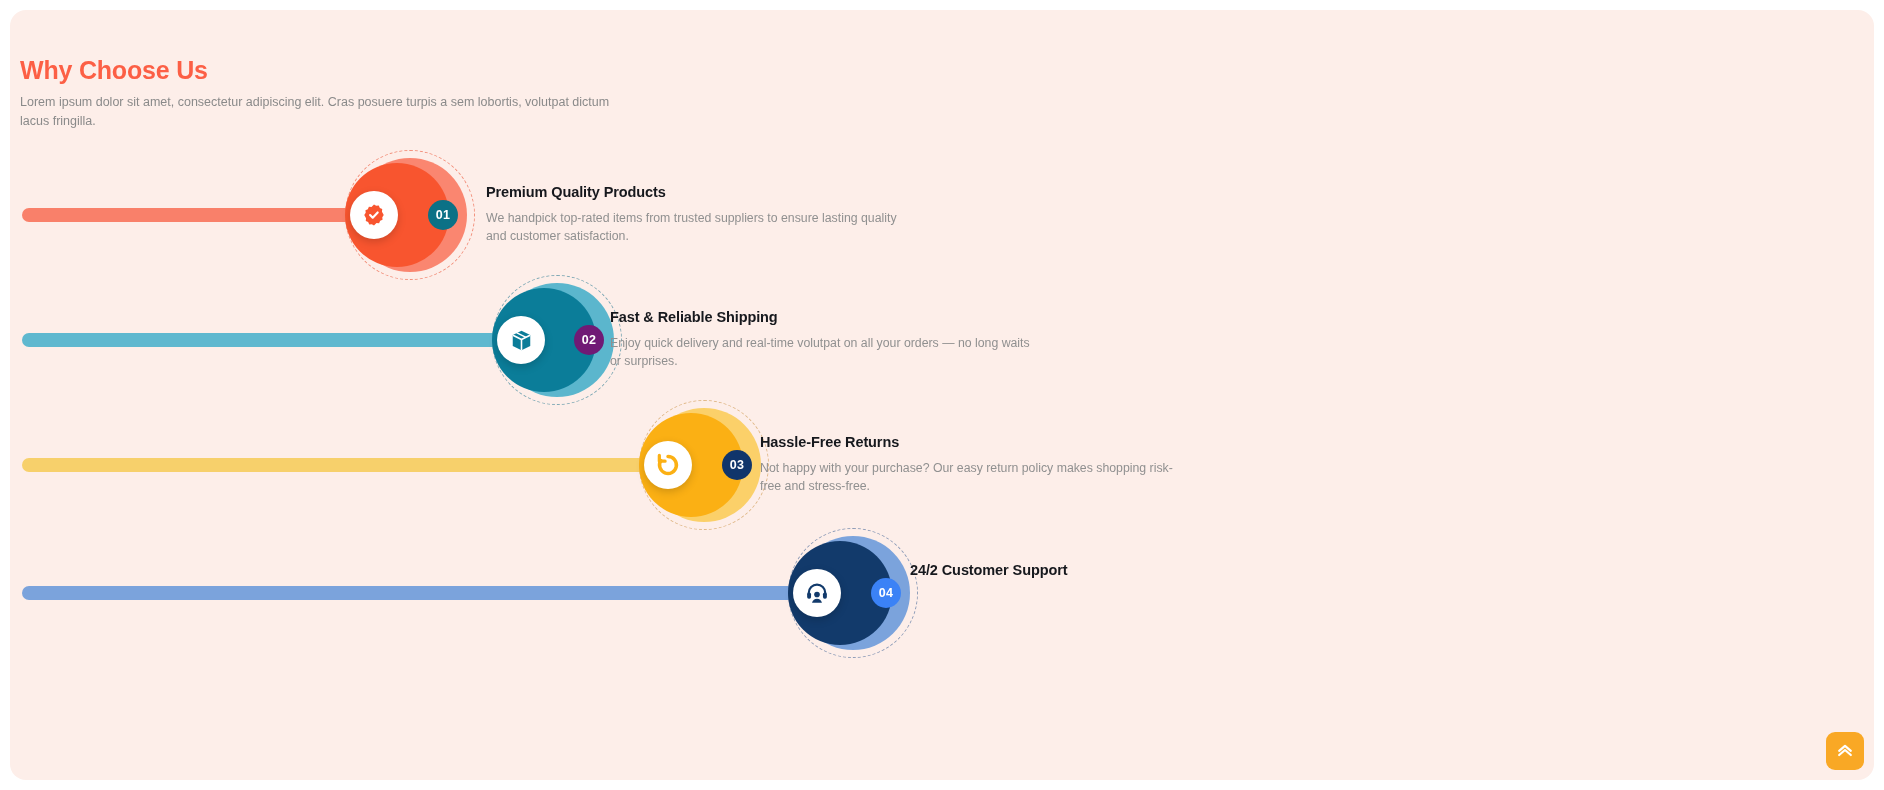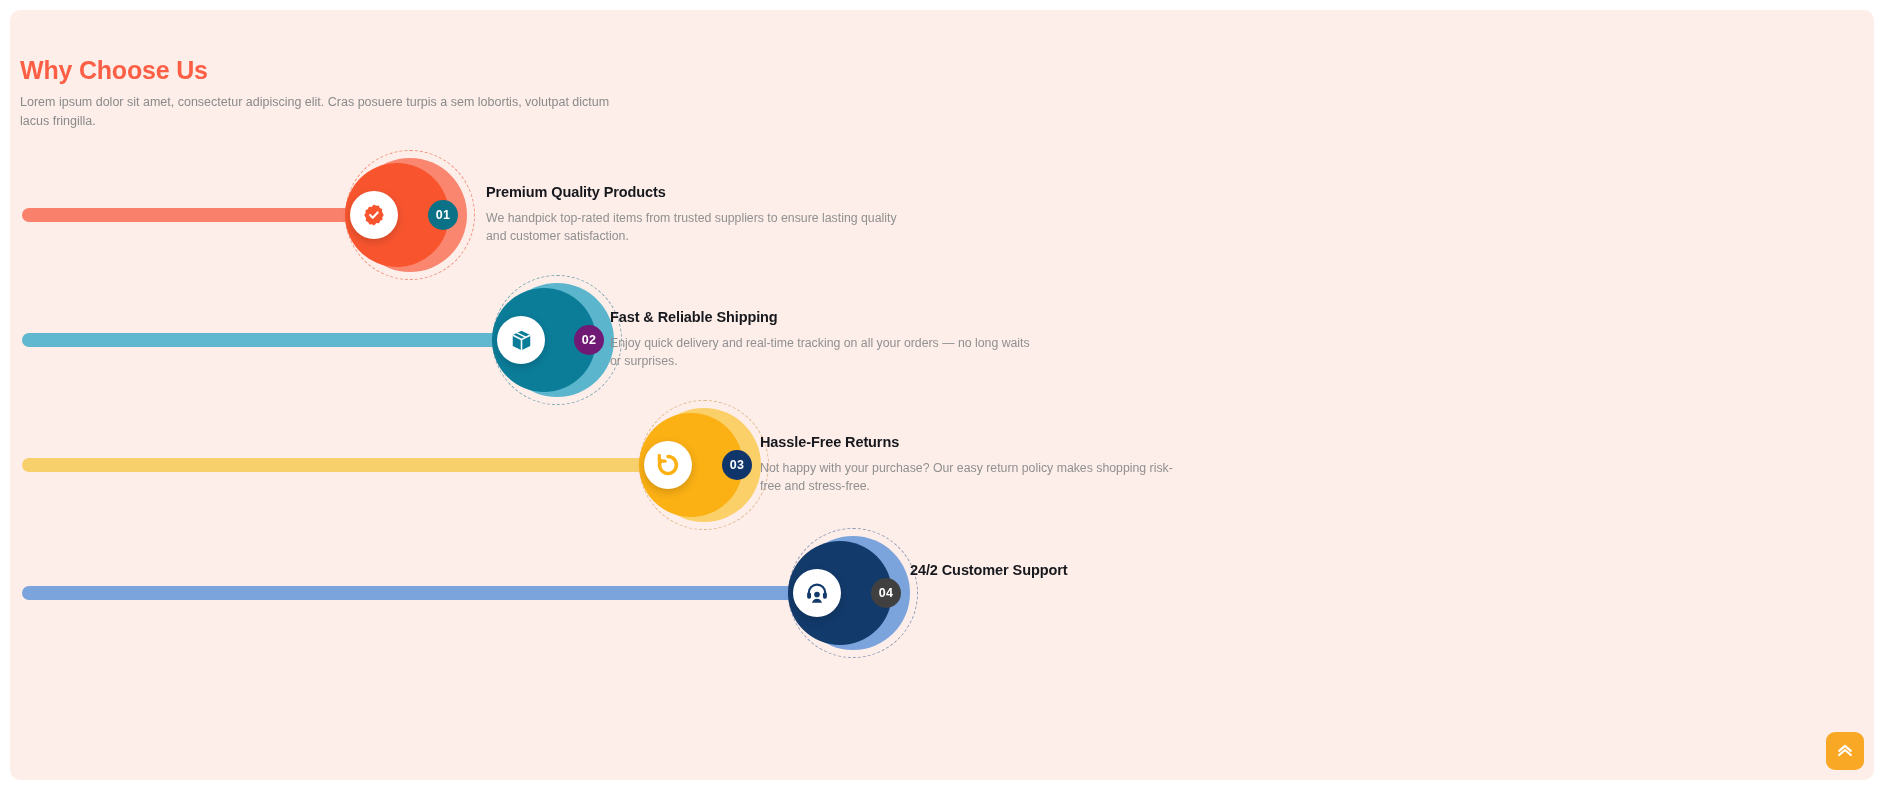--- a/index.html
+++ b/index.html
@@ -21,21 +21,21 @@
   }
 
   
   .panel {
     position: absolute;
     left: 10px;
     top: 10px;
     width: 1864px;
     height: 770px;
     background: #fdeee9;
-    border-radius: 10px;
+    border-radius: 16px;
     overflow: hidden;
   }
 
   
   .heading-wrap {
     position: absolute;
     left: 10px;
     top: 45px;
     width: 620px;
   }
@@ -205,21 +205,21 @@
                 <path d="M12 2.6l8.4 4.2v10.4L12 21.4 3.6 17.2V6.8z" fill="#0b7d99"></path>
                 <path d="M3.8 6.9L12 11l8.2-4.1" stroke="#ffffff" stroke-width="1.5" fill="none" stroke-linejoin="round"></path>
                 <path d="M12 11.2v10" stroke="#ffffff" stroke-width="1.5" fill="none"></path>
                 <path d="M7.6 4.6l8.3 4.2" stroke="#ffffff" stroke-width="1.4" fill="none" stroke-linecap="round"></path>
               </svg>
             </div>
           </div>
           <div class="num-badge" style="left:564px;background:#701a75;">02</div>
           <div class="ftext" style="left:600px;">
             <div class="ftitle">Fast &amp; Reliable Shipping</div>
-            <div class="fdesc">Enjoy quick delivery and real-time tracking on all your orders — no long waits or surprises.</div>
+            <div class="fdesc">Enjoy quick delivery and real-time volutpat on all your orders — no long waits or surprises.</div>
           </div>
         </div>
         <div class="feature" style="top: 390px;">
           <div class="bar" style="width:638px;background:#f7d06b;"></div>
           <div class="cluster" style="left:629px;">
             <div class="ring-dashed" style="border-color:#e0b98a;"></div>
             <div class="circle-light" style="background:#fbd069;"></div>
             <div class="circle-dark" style="background:#fbb014;"></div>
             <div class="circle-white">
               <svg width="26" height="26" viewBox="0 0 24 24" fill="none">
@@ -243,21 +243,21 @@
             <div class="circle-white">
               <svg width="26" height="26" viewBox="0 0 24 24" fill="none">
                 <path d="M4.4 13.2v-1.4a7.6 7.6 0 0 1 15.2 0v1.4" stroke="#123a6b" stroke-width="2" stroke-linecap="round" fill="none"></path>
                 <rect x="2.9" y="11.6" width="3.6" height="5.6" rx="1.6" fill="#123a6b"></rect>
                 <rect x="17.5" y="11.6" width="3.6" height="5.6" rx="1.6" fill="#123a6b"></rect>
                 <circle cx="12" cy="13.4" r="2.6" fill="#123a6b"></circle>
                 <path d="M7.4 21c.7-2.5 2.4-3.8 4.6-3.8s3.9 1.3 4.6 3.8z" fill="#123a6b"></path>
               </svg>
             </div>
           </div>
-          <div class="num-badge" style="left:861px;background:#404040;">04</div>
+          <div class="num-badge" style="left:861px;background:#3b82f6;">04</div>
           <div class="ftext" style="left:900px;">
             <div class="ftitle">24/2 Customer Support</div>
           </div>
         </div>
       </div>
 
     <button class="scroll-top" title="Scroll to top" style="background: rgb(249, 168, 37);">
       <span>
         <svg width="20" height="20" viewBox="0 0 24 24" fill="none" stroke="#ffffff" stroke-width="2.6" stroke-linecap="round" stroke-linejoin="round">
           <polyline points="5,13 12,7 19,13"></polyline>

